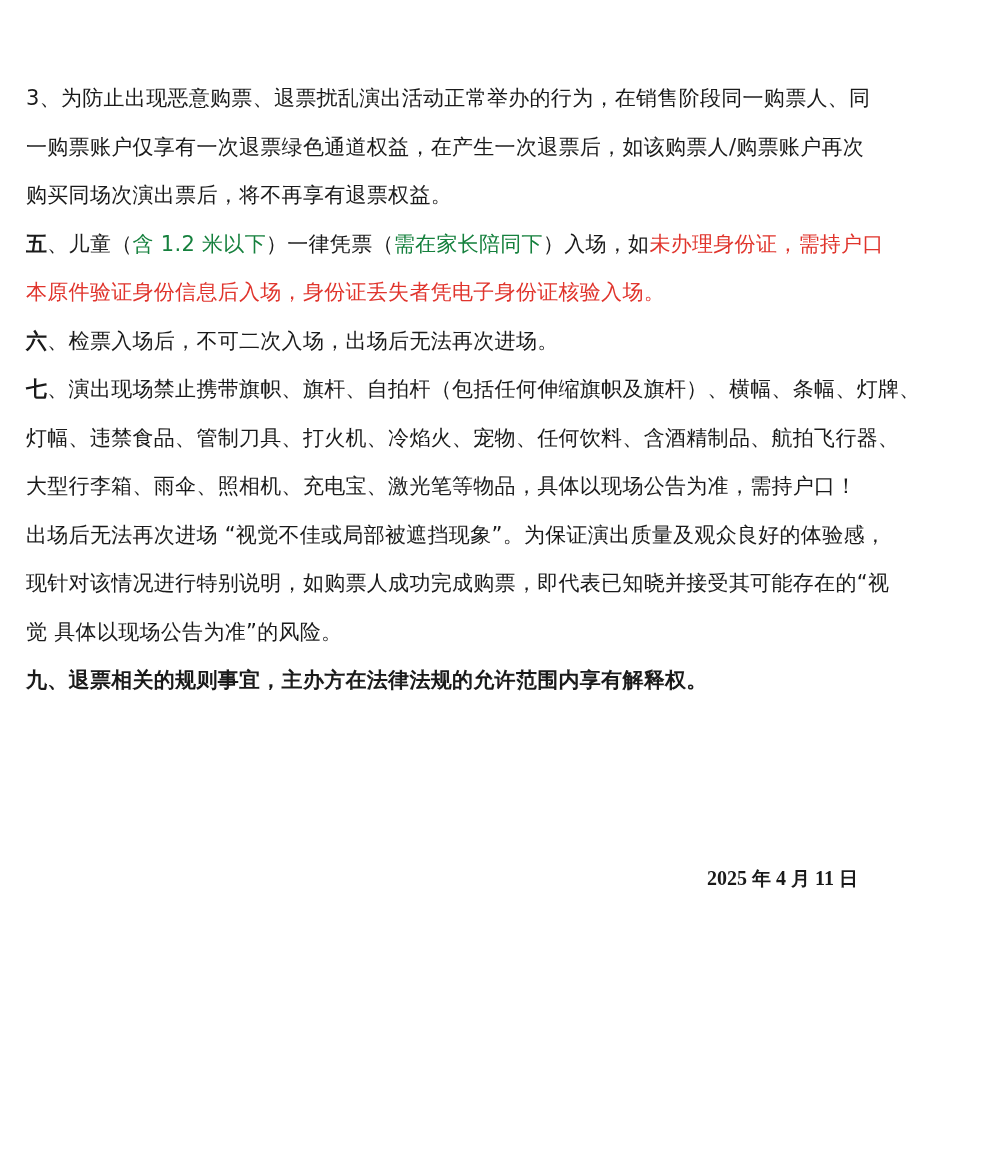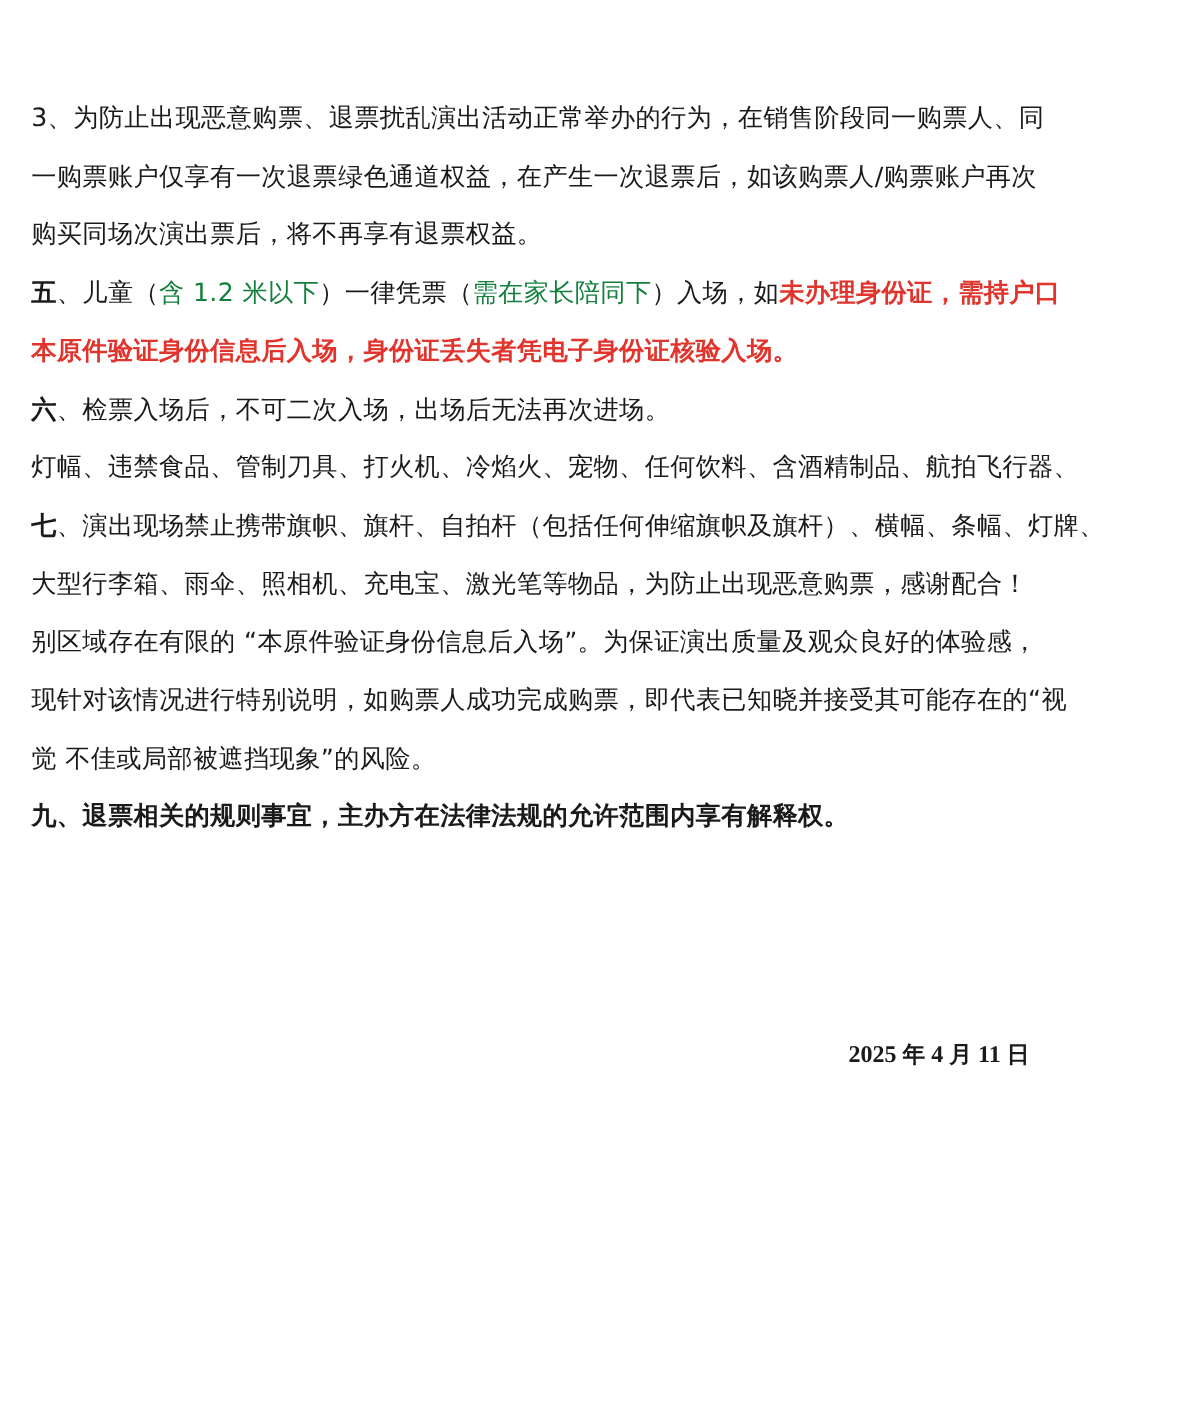--- a/index.html
+++ b/index.html
@@ -2,21 +2,21 @@
 <html><head>
 <meta charset="utf-8">
 <style>
   html, body { margin: 0; padding: 0; background: #ffffff; }
   body { width: 985px; height: 1172px; position: relative; overflow: hidden;
          font-family: "DejaVu Sans", "Liberation Sans", sans-serif; color: #1a1a1a; }
   .page { position: absolute; left: 26px; top: 74px; width: 935px; }
   .line { font-size: 21px; line-height: 48.5px; white-space: nowrap; letter-spacing: 0.3px; }
   .bold { font-weight: bold; }
   .red { color: #15803d; }
-  .red-bold { color: #e0342c; font-weight: bold; }
+  .red-bold { color: #e0342c; font-weight: normal; }
   .date { position: absolute; left: 707px; top: 866px; font-size: 20px;
           font-family: "Liberation Serif", "DejaVu Serif", serif; font-weight: bold; }
   .date .cn { font-family: "DejaVu Sans", sans-serif; font-size: 19px; }
 </style>
 </head>
 <body>
 
 <div class="page">
   <div class="line">3、为防止出现恶意购票、退票扰乱演出活动正常举办的行为，在销售阶段同一购票人、同</div>
   <div class="line">一购票账户仅享有一次退票绿色通道权益，在产生一次退票后，如该购票人/购票账户再次</div>
@@ -24,29 +24,29 @@
 
   <div class="line">
     <span class="bold">五</span><span>、儿童（</span><span class="red">含 1.2 米以下</span><span>）一律凭票（</span><span class="red">需在家长陪同下</span><span>）入场，如</span><span class="red-bold">未办理身份证，需持户口</span>
   </div>
   <div class="line red-bold">本原件验证身份信息后入场，身份证丢失者凭电子身份证核验入场。</div>
 
   <div class="line">
     <span class="bold">六</span><span>、检票入场后，不可二次入场，出场后无法再次进场。</span>
   </div>
 
-  <div class="line">灯幅、违禁食品、管制刀具、打火机、冷焰火、宠物、任何饮料、含酒精制品、航拍飞行器、</div>
   <div class="line">
     <span class="bold">七</span><span>、演出现场禁止携带旗帜、旗杆、自拍杆（包括任何伸缩旗帜及旗杆）、横幅、条幅、灯牌、</span>
   </div>
-  <div class="line">大型行李箱、雨伞、照相机、充电宝、激光笔等物品，为防止出现恶意购票，感谢配合！</div>
+  <div class="line">灯幅、违禁食品、管制刀具、打火机、冷焰火、宠物、任何饮料、含酒精制品、航拍飞行器、</div>
+  <div class="line">大型行李箱、雨伞、照相机、充电宝、激光笔等物品，具体以现场公告为准，需持户口！</div>
 
-  <div class="line">别区域存在有限的 “本原件验证身份信息后入场”。为保证演出质量及观众良好的体验感，</div>
+  <div class="line">出场后无法再次进场 “视觉不佳或局部被遮挡现象”。为保证演出质量及观众良好的体验感，</div>
   <div class="line">现针对该情况进行特别说明，如购票人成功完成购票，即代表已知晓并接受其可能存在的“视</div>
-  <div class="line">觉  不佳或局部被遮挡现象”的风险。</div>
+  <div class="line">觉  具体以现场公告为准”的风险。</div>
 
   <div class="line bold">九、退票相关的规则事宜，主办方在法律法规的允许范围内享有解释权。</div>
 </div>
 
 <div class="date">
   <span>2025</span>
   <span class="cn">年</span>
   <span>4</span>
   <span class="cn">月</span>
   <span>11</span>

